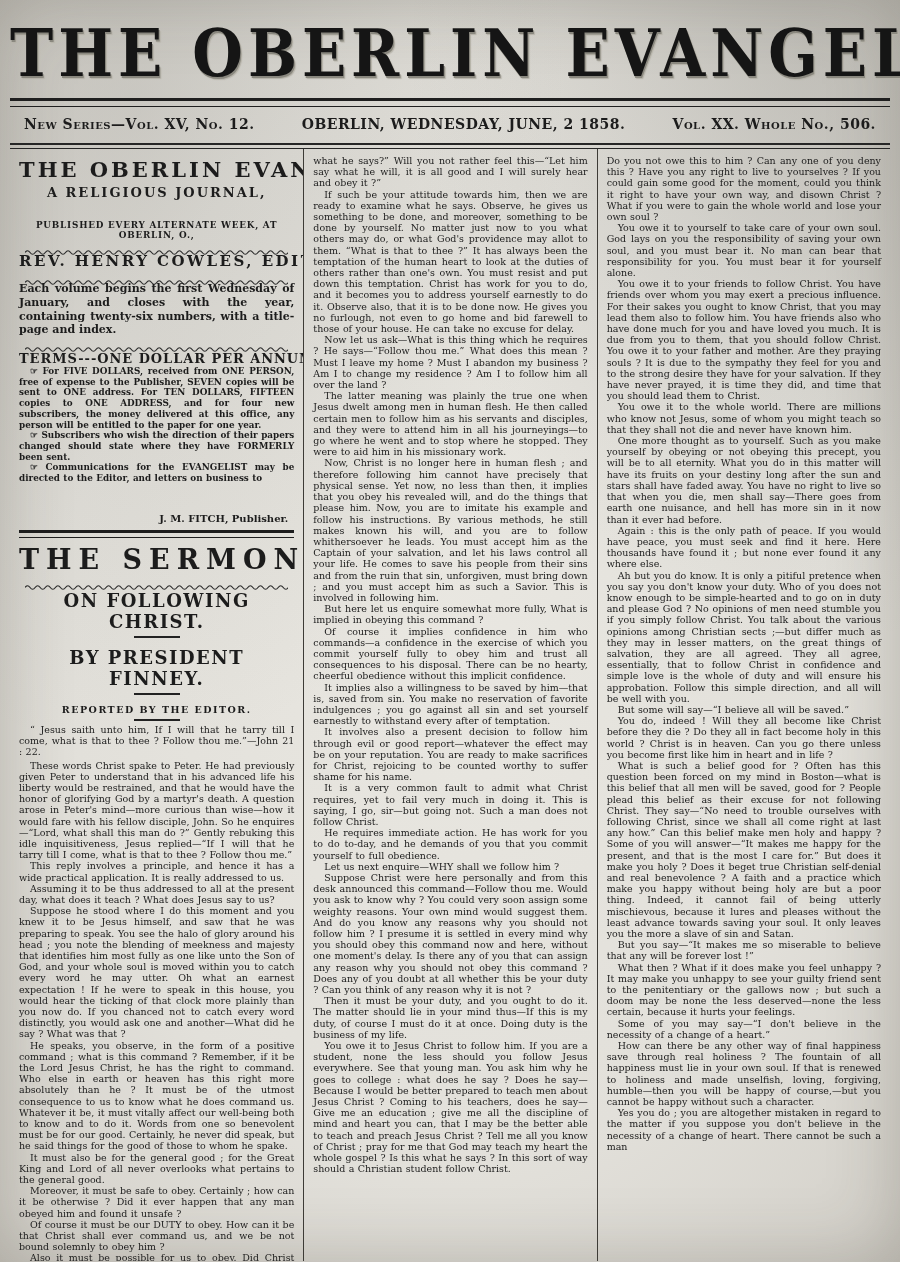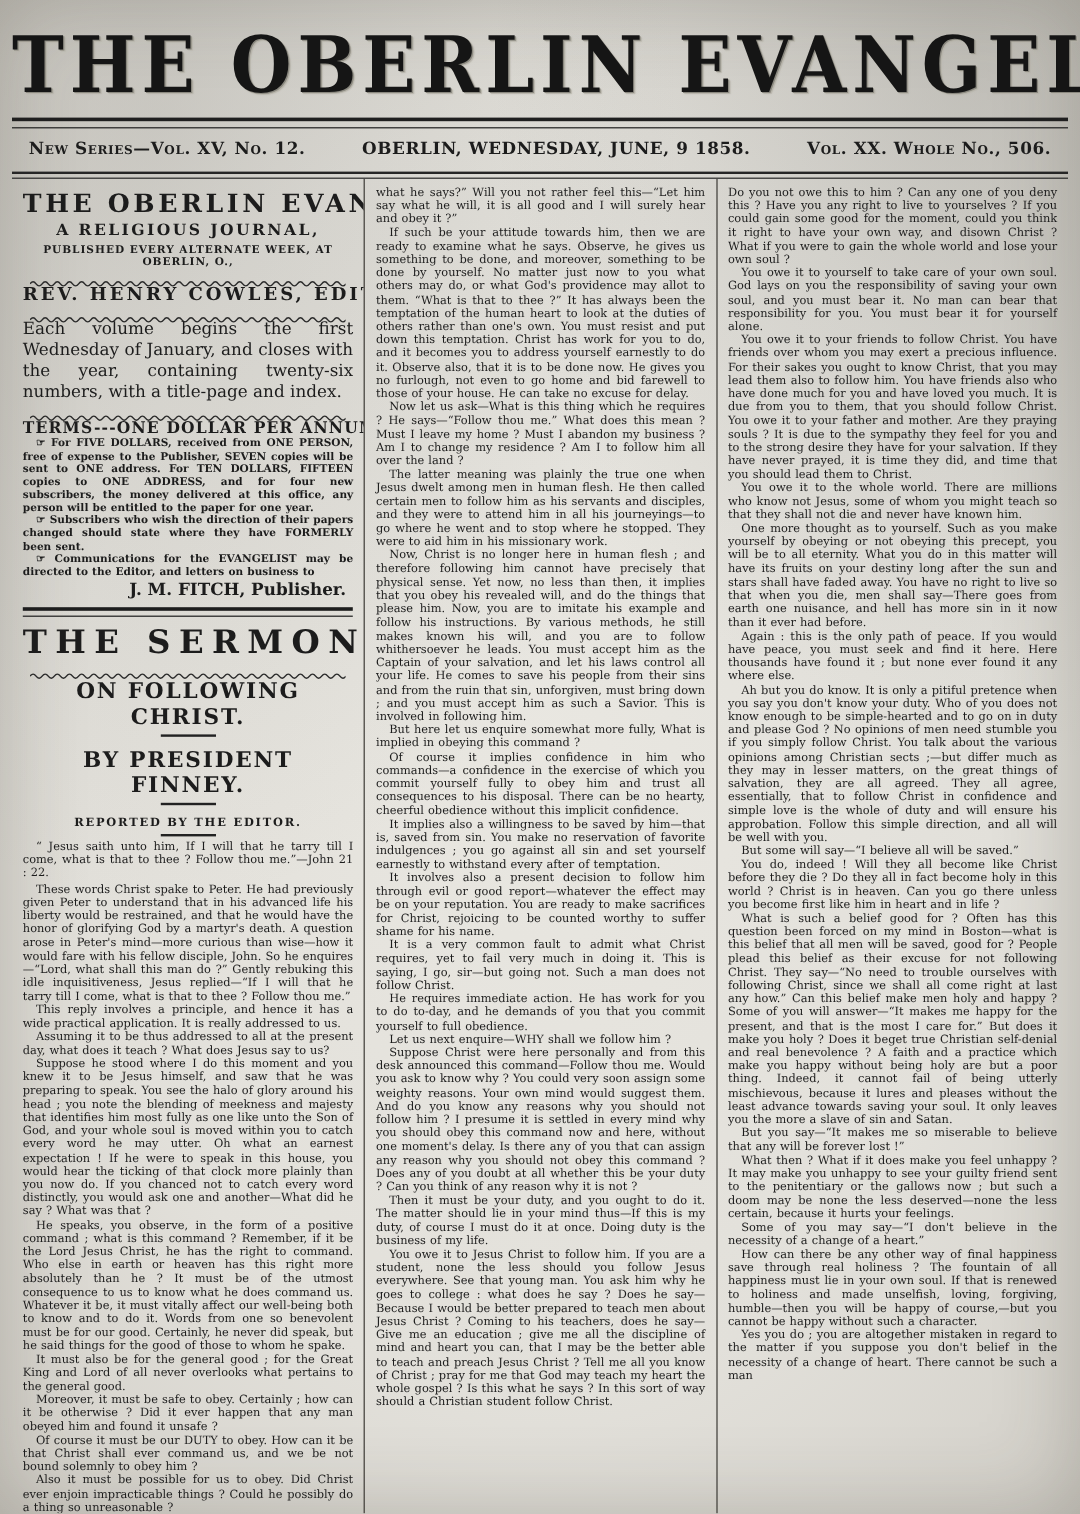--- a/index.html
+++ b/index.html
@@ -51,26 +51,26 @@
     margin:0;
     font-size:9.5px;line-height:1.18;
     text-align:justify;text-indent:11px;
     word-spacing:.4px;
   }
   .cont p.para:first-child{text-indent:0;}
 
   
   .journal-title{margin:2px 0 0 0;text-align:center;font-size:21px;font-weight:bold;letter-spacing:3px;white-space:nowrap;}
   .journal-sub{text-align:center;font-size:13px;font-weight:bold;letter-spacing:2px;margin-top:3px;}
-  .published-line{text-align:center;font-size:8.8px;font-weight:bold;letter-spacing:.8px;margin-top:4px;}
+  .published-line{text-align:center;font-size:8.8px;font-weight:bold;letter-spacing:.8px;margin-top:20px;}
   .editor-line{text-align:center;font-size:15px;font-weight:bold;letter-spacing:2.5px;margin-top:4px;white-space:nowrap;}
-  .volnote{font-size:14px;font-weight:normal;text-align:justify;line-height:1.25;margin-top:4px;}
+  .volnote{font-size:11px;font-weight:bold;text-align:justify;line-height:1.25;margin-top:4px;}
   .terms-head{font-size:13.5px;font-weight:bold;letter-spacing:1px;margin-top:5px;white-space:nowrap;transform:scaleX(.96);transform-origin:left;}
   .terms p.para{font-size:8.8px;font-weight:bold;line-height:1.22;}
-  .publisher{text-align:right;font-size:14px;font-weight:bold;padding:1px 6px 3px 0;}
+  .publisher{text-align:right;font-size:10px;font-weight:bold;padding:1px 6px 3px 0;margin-top:28px;}
   .thick-rule{height:4px;border-top:3px solid #1d1d1d;border-bottom:1px solid #1d1d1d;margin:3px 0;}
 
   
   .sermon-h{margin:6px 0 1px 0;text-align:center;font-size:27px;font-weight:bold;letter-spacing:7px;white-space:nowrap;}
   .wavy{margin:1px 6px;height:7px;}
   .sermon-title{margin:7px 0 0 0;text-align:center;font-size:18px;font-weight:bold;letter-spacing:1.5px;}
   .byline{margin:6px 0 0 0;text-align:center;font-size:18px;font-weight:bold;letter-spacing:1.5px;}
   .reported{margin:6px 0 0 0;text-align:center;font-size:9.5px;font-weight:bold;letter-spacing:1.5px;}
   .short-rule{width:46px;height:3px;border-top:2px solid #222;margin:4px auto 0 auto;}
   .scripture{
@@ -86,21 +86,21 @@
   <div class="inner">
 
     <header class="masthead">
       <h1>THE OBERLIN EVANGELIST.</h1>
     </header>
 
     <div class="rule-double"></div>
 
     <div class="dateline">
       <span>New Series—Vol. XV, No. 12.</span>
-      <span>OBERLIN, WEDNESDAY,  JUNE, 9 1858.</span>
+      <span>OBERLIN, WEDNESDAY,  JUNE, 2 1858.</span>
       <span>Vol. XX. Whole No., 506.</span>
     </div>
 
     <div class="rule-double thin"></div>
 
     <main class="columns">
 
       <section class="col col-left">
         <h2 class="journal-title">THE OBERLIN EVANGELIST</h2>
         <div class="journal-sub">A RELIGIOUS JOURNAL,</div>
@@ -179,19 +179,19 @@
             <p class="para">One more thought as to yourself.  Such as you make yourself by obeying or not obeying this precept, you will be to all eternity.  What you do in this matter will have its fruits on your destiny long after the sun and stars shall have faded away.  You have no right to live so that when you die, men shall say—There goes from earth one nuisance, and hell has more sin in it now than it ever had before.</p>
             <p class="para">Again : this is the only path of peace.  If you would have peace, you must seek and find it here.  Here thousands have found it ; but none ever found it any where else.</p>
             <p class="para">Ah but you do know.  It is only a pitiful pretence when you say you don't know your duty.  Who of you does not know enough to be simple-hearted and to go on in duty and please God ?  No opinions of men need stumble you if you simply follow Christ.  You talk about the various opinions among Christian sects ;—but differ much as they may in lesser matters, on the great things of salvation, they are all agreed.  They all agree, essentially, that to follow Christ in confidence and simple love is the whole of duty and will ensure his approbation.  Follow this simple direction, and all will be well with you.</p>
             <p class="para">But some will say—“I believe all will be saved.”</p>
             <p class="para">You do, indeed !  Will they all become like Christ before they die ?  Do they all in fact become holy in this world ?  Christ is in heaven.  Can you go there unless you become first like him in heart and in life ?</p>
             <p class="para">What is such a belief good for ?  Often has this question been forced on my mind in Boston—what is this belief that all men will be saved, good for ?  People plead this belief as their excuse for not following Christ.  They say—“No need to trouble ourselves with following Christ, since we shall all come right at last any how.”  Can this belief make men holy and happy ?  Some of you will answer—“It makes me happy for the present, and that is the most I care for.”  But does it make you holy ?  Does it beget true Christian self-denial and real benevolence ?  A faith and a practice which make you happy without being holy are but a poor thing.  Indeed, it cannot fail of being utterly mischievous, because it lures and pleases without the least advance towards saving your soul.  It only leaves you the more a slave of sin and Satan.</p>
             <p class="para">But you say—“It makes me so miserable to believe that any will be forever lost !”</p>
             <p class="para">What then ?  What if it does make you feel unhappy ?  It may make you unhappy to see your guilty friend sent to the penitentiary or the gallows now ; but such a doom may be none the less deserved—none the less certain, because it hurts your feelings.</p>
             <p class="para">Some of you may say—“I don't believe in the necessity of a change of a heart.”</p>
             <p class="para">How can there be any other way of final happiness save through real holiness ?  The fountain of all happiness must lie in your own soul.  If that is renewed to holiness and made unselfish, loving, forgiving, humble—then you will be happy of course,—but you cannot be happy without such a character.</p>
-            <p class="para">Yes you do ; you are altogether mistaken in regard to the matter if you suppose you don't belief in the necessity of a change of heart.  There cannot be such a man</p>
+            <p class="para">Yes you do ; you are altogether mistaken in regard to the matter if you suppose you don't believe in the necessity of a change of heart.  There cannot be such a man</p>
           </div>
       </section>
 
     </main>
   </div>
 </div>
 
 </body></html>

